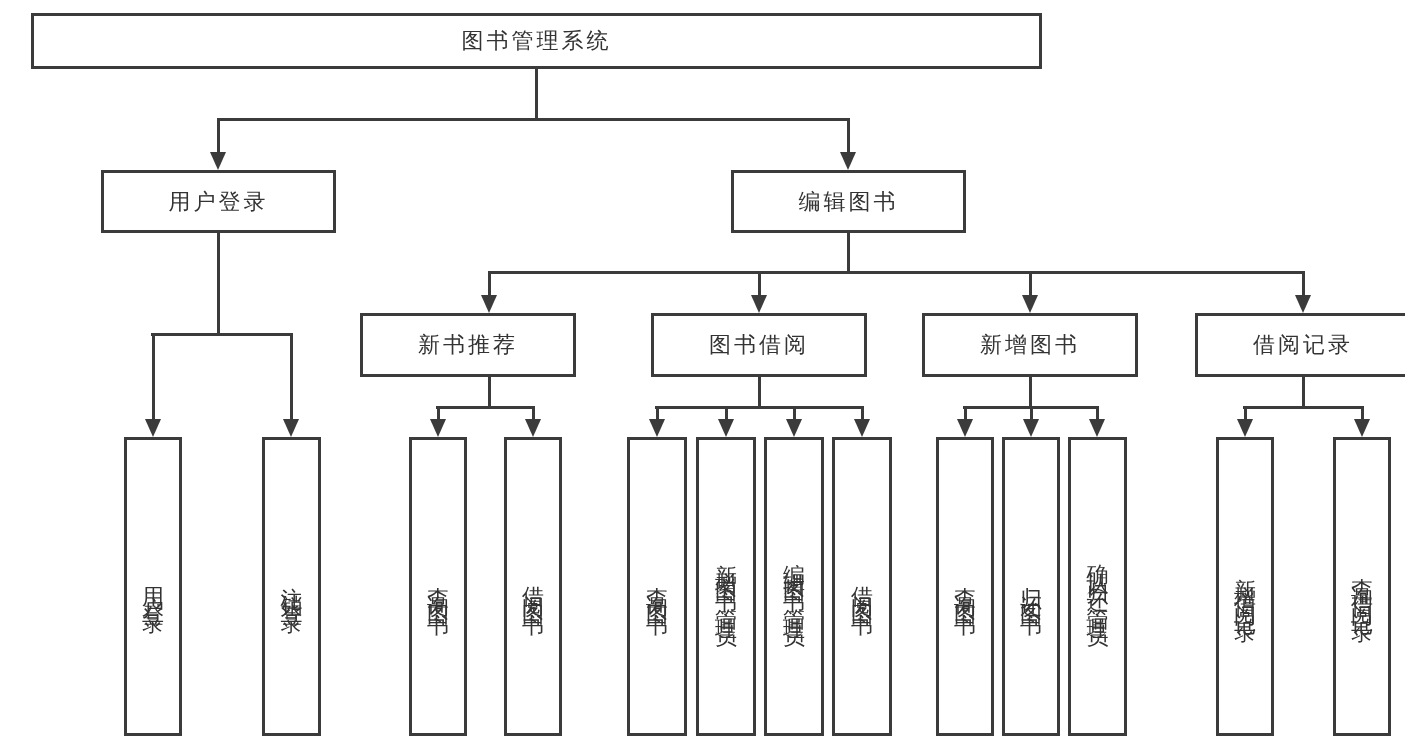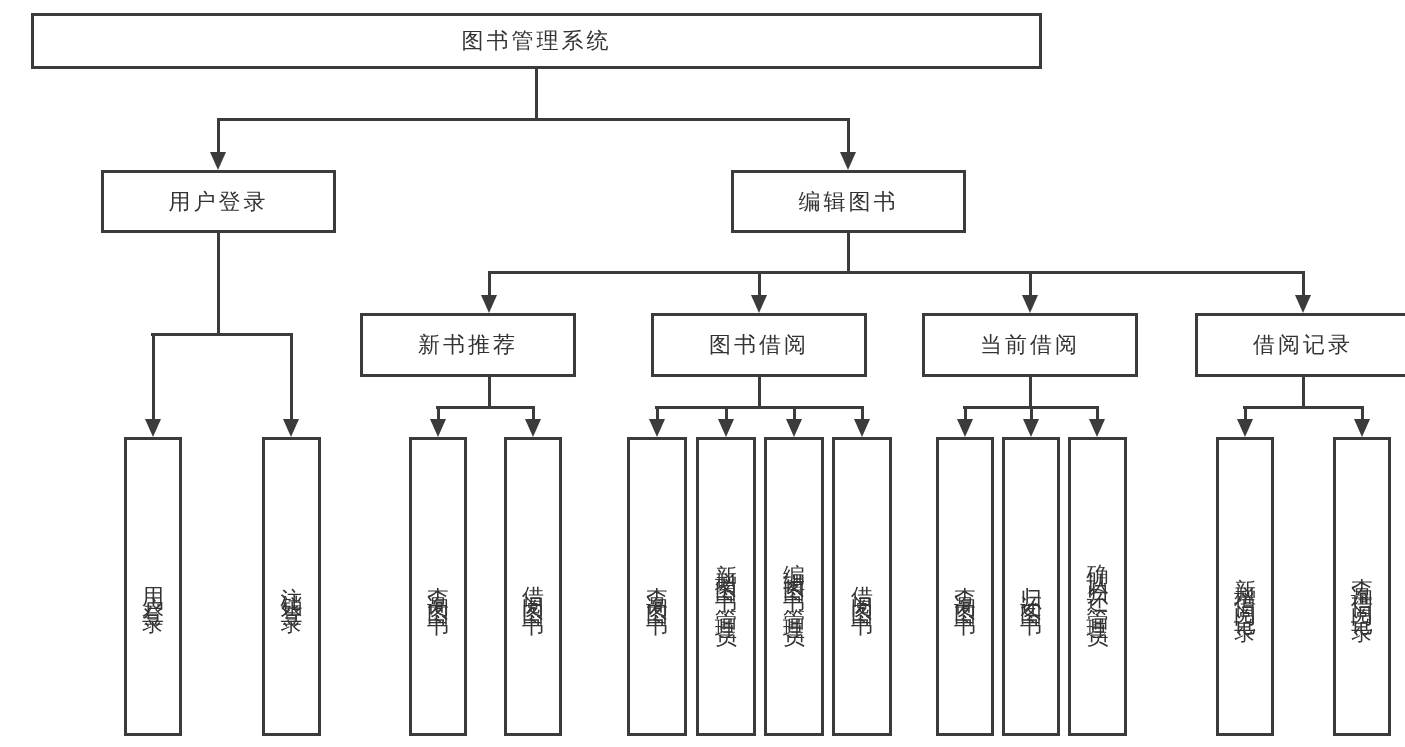--- a/index.html
+++ b/index.html
@@ -64,21 +64,21 @@
 
 <div class="canvas">
 
   <div class="node h" style="left:12px;top:13px;width:1011px;height:56px">图书管理系统</div>
 
   <div class="node h" style="left:82px;top:170px;width:235px;height:63px">用户登录</div>
   <div class="node h" style="left:712px;top:170px;width:235px;height:63px">编辑图书</div>
 
   <div class="node h" style="left:341px;top:313px;width:216px;height:64px">新书推荐</div>
   <div class="node h" style="left:632px;top:313px;width:216px;height:64px">图书借阅</div>
-  <div class="node h" style="left:903px;top:313px;width:216px;height:64px">当前借阅</div>
+  <div class="node h" style="left:903px;top:313px;width:216px;height:64px">新增图书</div>
   <div class="node h" style="left:1176px;top:313px;width:216px;height:64px">借阅记录</div>
 
   <div class="node v" style="left:105px;top:437px;width:58px;height:299px">用户登录</div>
   <div class="node v" style="left:243px;top:437px;width:59px;height:299px">注销登录</div>
 
   <div class="node v" style="left:390px;top:437px;width:58px;height:299px">查询图书</div>
   <div class="node v" style="left:485px;top:437px;width:58px;height:299px">借阅图书</div>
 
   <div class="node v" style="left:608px;top:437px;width:60px;height:299px">查询图书</div>
   <div class="node v" style="left:677px;top:437px;width:60px;height:299px">新增图书（管理员）</div>

